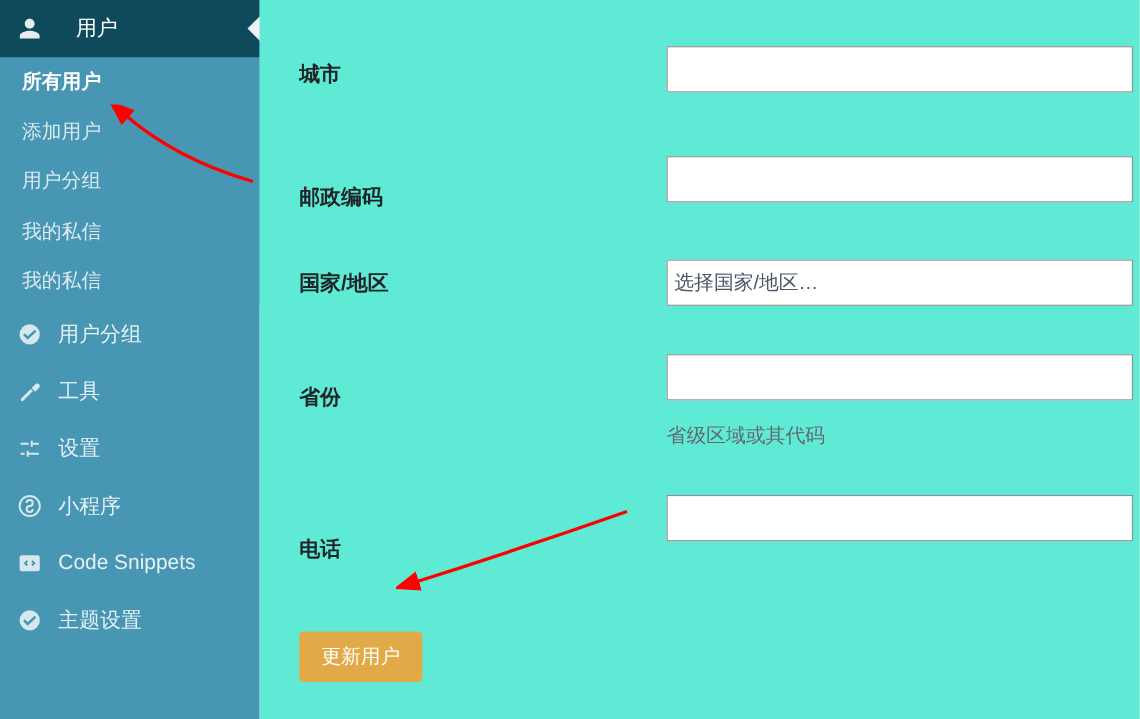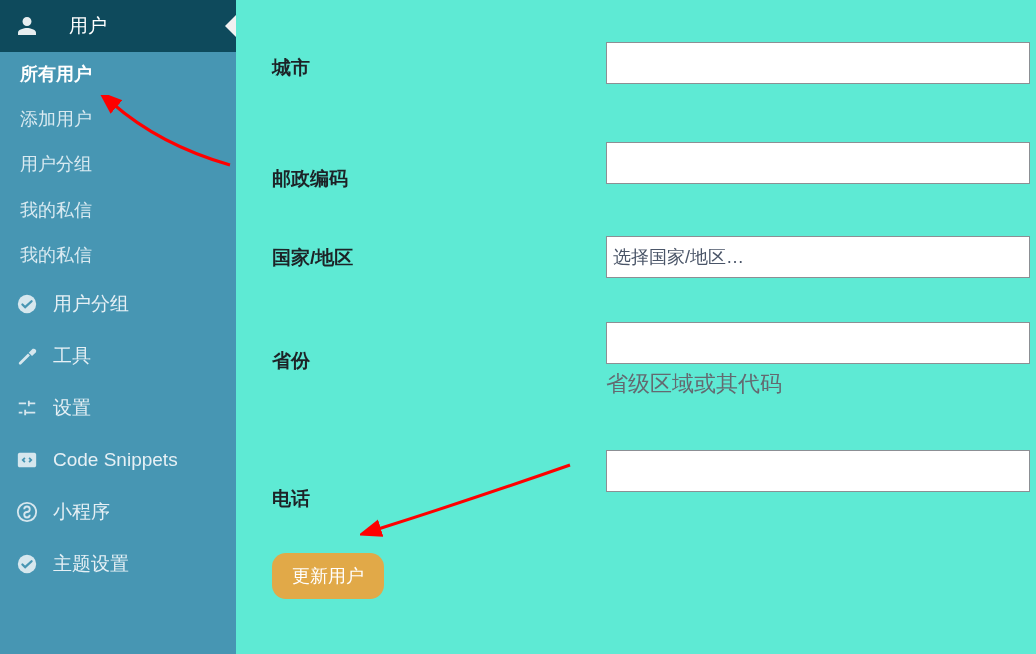--- a/index.html
+++ b/index.html
@@ -113,32 +113,32 @@
       color: #2c3338;
       outline: none;
     }
     .select-input {
       appearance: none;
       color: #4a5568;
       padding-right: 30px;
       background-image: none;
     }
     .help-text {
-      font-size: 22px;
+      font-size: 18px;
       color: #646970;
-      margin-top: 5px;
+      margin-top: 20px;
     }
     .submit-btn {
       position: absolute;
       left: 36px;
-      top: 553px;
+      top: 574px;
       background: #e1a948;
       color: #fff;
       border: none;
-      border-radius: 14px;
+      border-radius: 4px;
       font-size: 18px;
       padding: 11px 20px;
       cursor: pointer;
     }
 
     
     .annot-arrow {
       position: absolute;
       pointer-events: none;
     }
@@ -189,34 +189,34 @@
       <svg viewBox="0 0 24 24">
           <path d="M3 6h8v2H3V6zm12 0h6v2h-6V6zm-2-2h2v6h-2V4zM3 16h4v2H3v-2zm8 0h10v2H11v-2zm-2-2h2v6H9v-6z"></path>
         </svg>
     </span>
     <span class="label">设置</span>
   </div>
 
   <div class="menu-item">
     <span class="icon">
       <svg viewBox="0 0 24 24">
-          <path d="M4 4h16c1 0 2 1 2 2v12c0 1-1 2-2 2H4c-1 0-2-1-2-2V6c0-1 1-2 2-2zm5 5l-3 3 3 3 1.4-1.4L8.8 12l1.6-1.6L9 9zm6 0l-1.4 1.4L15.2 12l-1.6 1.6L15 15l3-3-3-3z"></path>
-        </svg>
-    </span>
-    <span class="label">Code Snippets</span>
-  </div>
-
-  <div class="menu-item">
-    <span class="icon">
-      <svg viewBox="0 0 24 24">
           <circle cx="12" cy="12" r="10" fill="none" stroke="currentColor" stroke-width="2"></circle>
           <path d="M9 9a3 3 0 013-3 3 3 0 010 6 3 3 0 00-3 3 3 3 0 006 0" fill="none" stroke="currentColor" stroke-width="2"></path>
         </svg>
     </span>
     <span class="label">小程序</span>
+  </div>
+
+  <div class="menu-item">
+    <span class="icon">
+      <svg viewBox="0 0 24 24">
+          <path d="M4 4h16c1 0 2 1 2 2v12c0 1-1 2-2 2H4c-1 0-2-1-2-2V6c0-1 1-2 2-2zm5 5l-3 3 3 3 1.4-1.4L8.8 12l1.6-1.6L9 9zm6 0l-1.4 1.4L15.2 12l-1.6 1.6L15 15l3-3-3-3z"></path>
+        </svg>
+    </span>
+    <span class="label">Code Snippets</span>
   </div>
 
   <div class="menu-item">
     <span class="icon">
       <svg viewBox="0 0 24 24">
           <circle cx="12" cy="12" r="10" fill="currentColor"></circle>
           <path d="M7 12.5l3 3L17 9" fill="none" stroke="#4796b3" stroke-width="2.5" stroke-linecap="round"></path>
         </svg>
     </span>
     <span class="label">主题设置</span>

